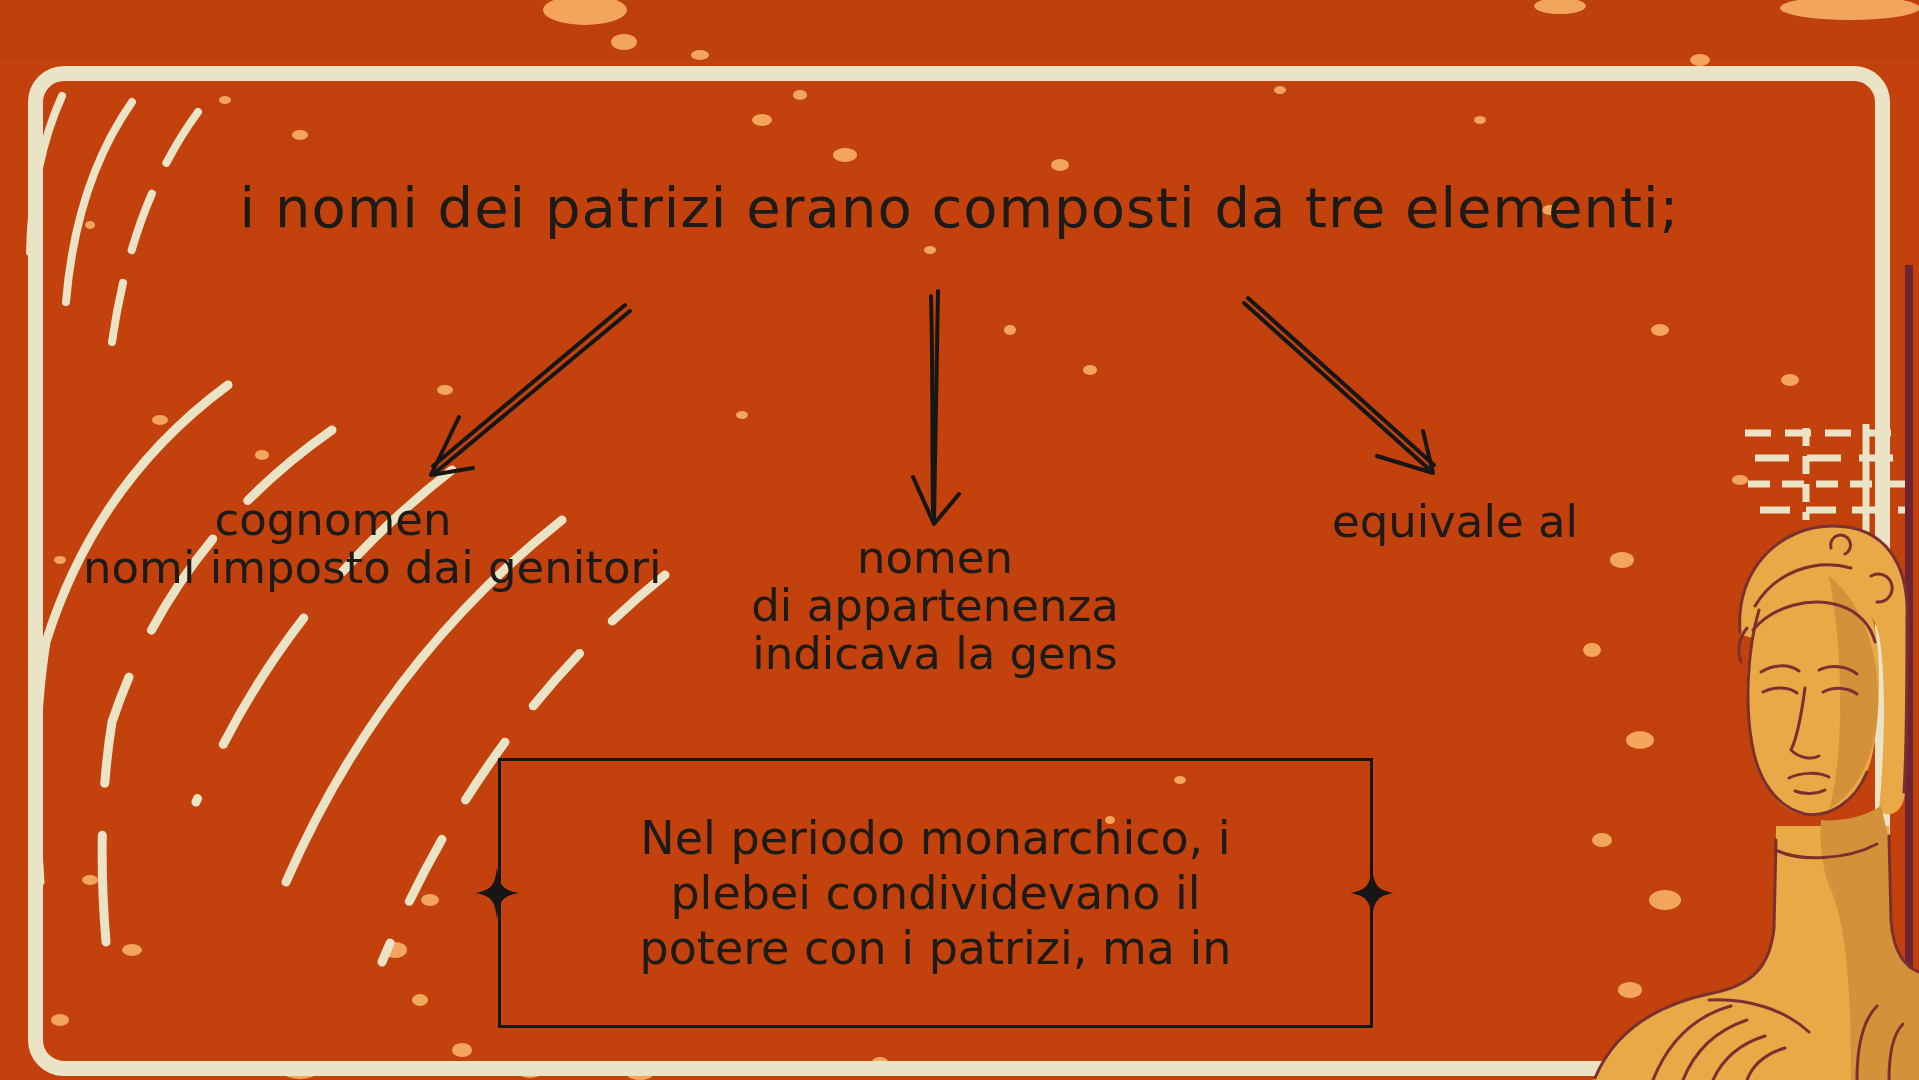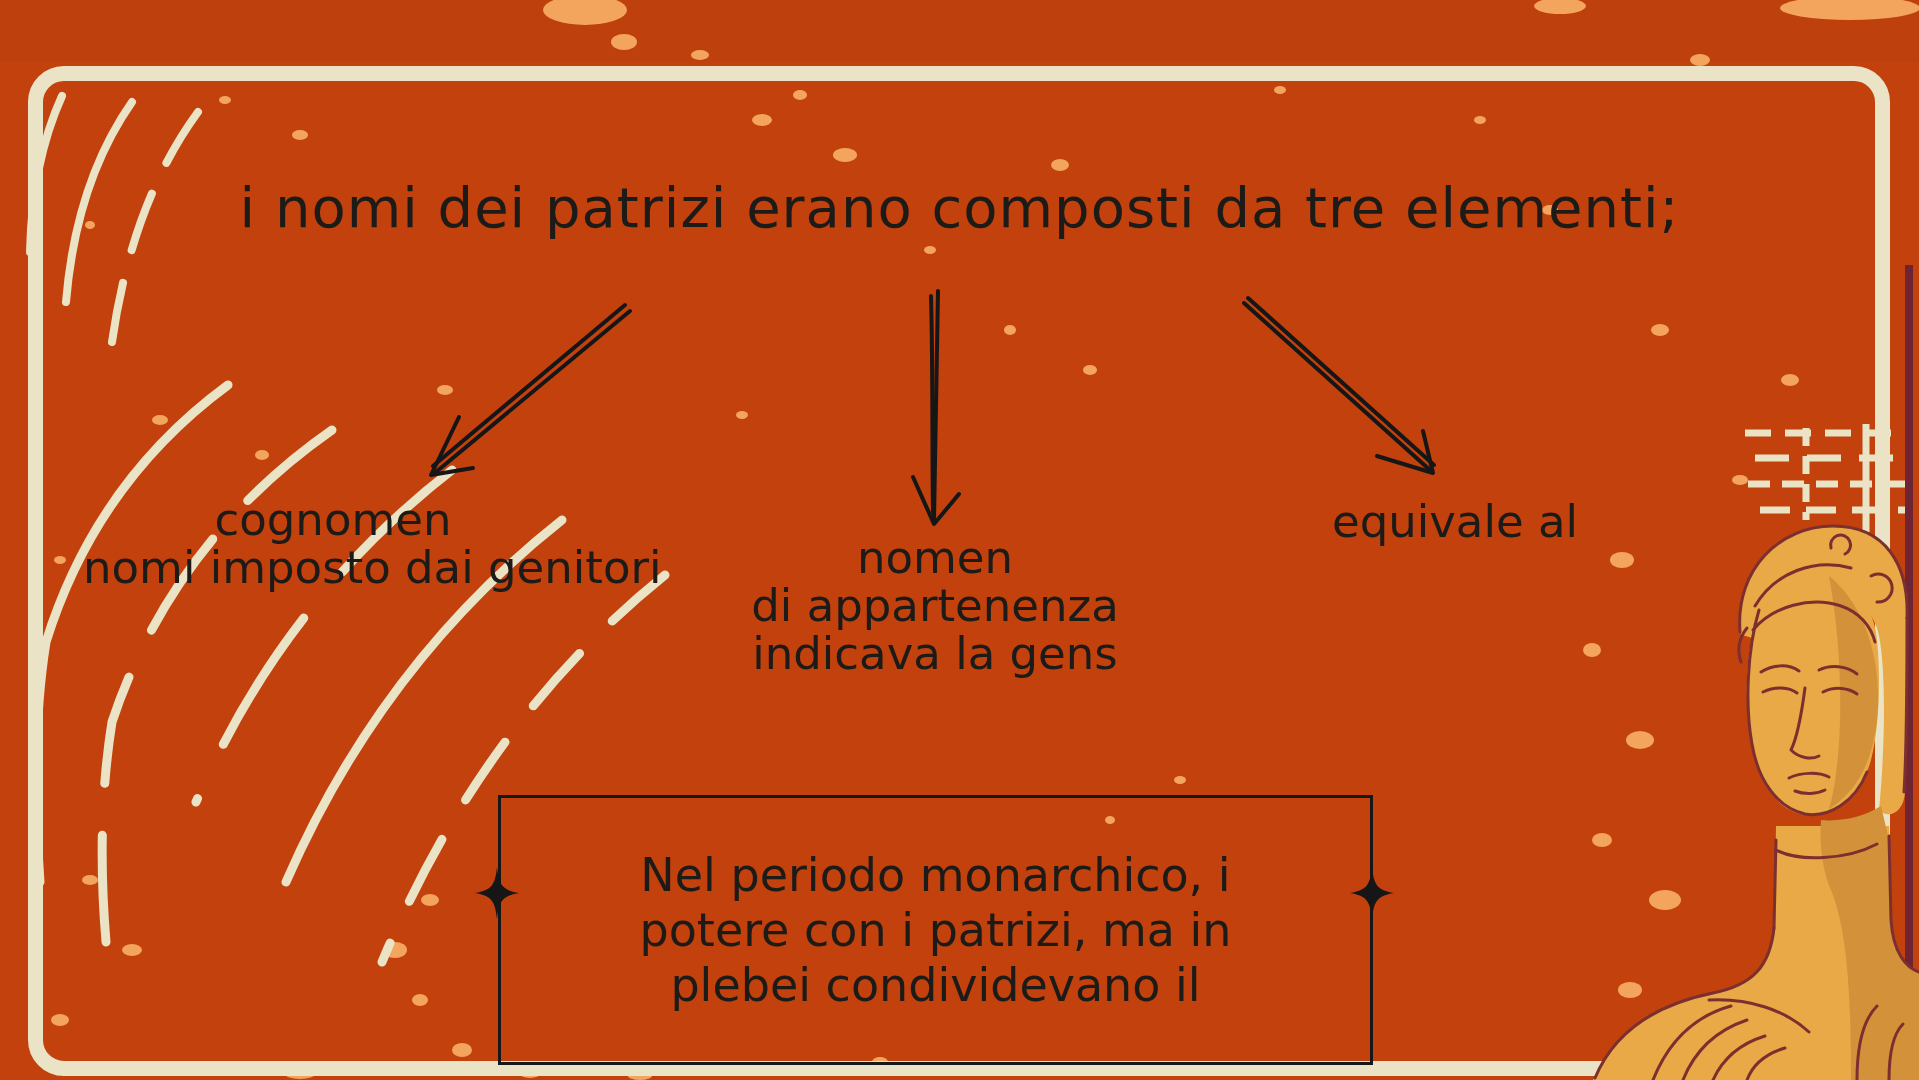--- a/index.html
+++ b/index.html
@@ -20,21 +20,21 @@
     position:absolute;left:0;top:176px;width:1919px;
     text-align:center;font-size:56px;line-height:64px;
     letter-spacing:1px;white-space:nowrap;
   }
   .branch{position:absolute;text-align:center;font-size:45px;line-height:48px;}
   .branch .bl{white-space:nowrap;}
   .branch-left{left:83px;top:496px;width:500px;}
   .branch-center{left:685px;top:534px;width:500px;}
   .branch-right{left:1205px;top:498px;width:500px;}
   .note-box{
-    position:absolute;left:498px;top:795px;width:875px;height:270px;
+    position:absolute;left:498px;top:758px;width:875px;height:270px;
     border:3px solid #171717;box-sizing:border-box;
     display:flex;flex-direction:column;justify-content:center;
     text-align:center;font-size:46px;line-height:55px;
   }
   .sparkle{position:absolute;width:44px;height:52px;}
   .sparkle-left{left:475px;top:867px;}
   .sparkle-right{left:1350px;top:867px;}
   .statue{position:absolute;left:1589px;top:510px;width:330px;height:570px;}
 </style>
 </head>
@@ -155,22 +155,22 @@
     <div class="bl">di appartenenza</div>
     <div class="bl">indicava la gens</div>
   </div>
 
   <div class="branch branch-right">
     <div class="bl">equivale al</div>
   </div>
 
   <div class="note-box">
     <div>Nel periodo monarchico, i</div>
+    <div>plebei condividevano il</div>
     <div>potere con i patrizi, ma in</div>
-    <div>plebei condividevano il</div>
   </div>
 
   <svg class="sparkle sparkle-left" viewBox="0 0 44 52">
     <path d="M22 0 C24 18 27 23 44 26 C27 29 24 34 22 52 C20 34 17 29 0 26 C17 23 20 18 22 0 Z" fill="#161616"></path>
   </svg>
   <svg class="sparkle sparkle-right" viewBox="0 0 44 52">
     <path d="M22 0 C24 18 27 23 44 26 C27 29 24 34 22 52 C20 34 17 29 0 26 C17 23 20 18 22 0 Z" fill="#161616"></path>
   </svg>
 
   <svg class="statue" viewBox="0 0 330 570">

